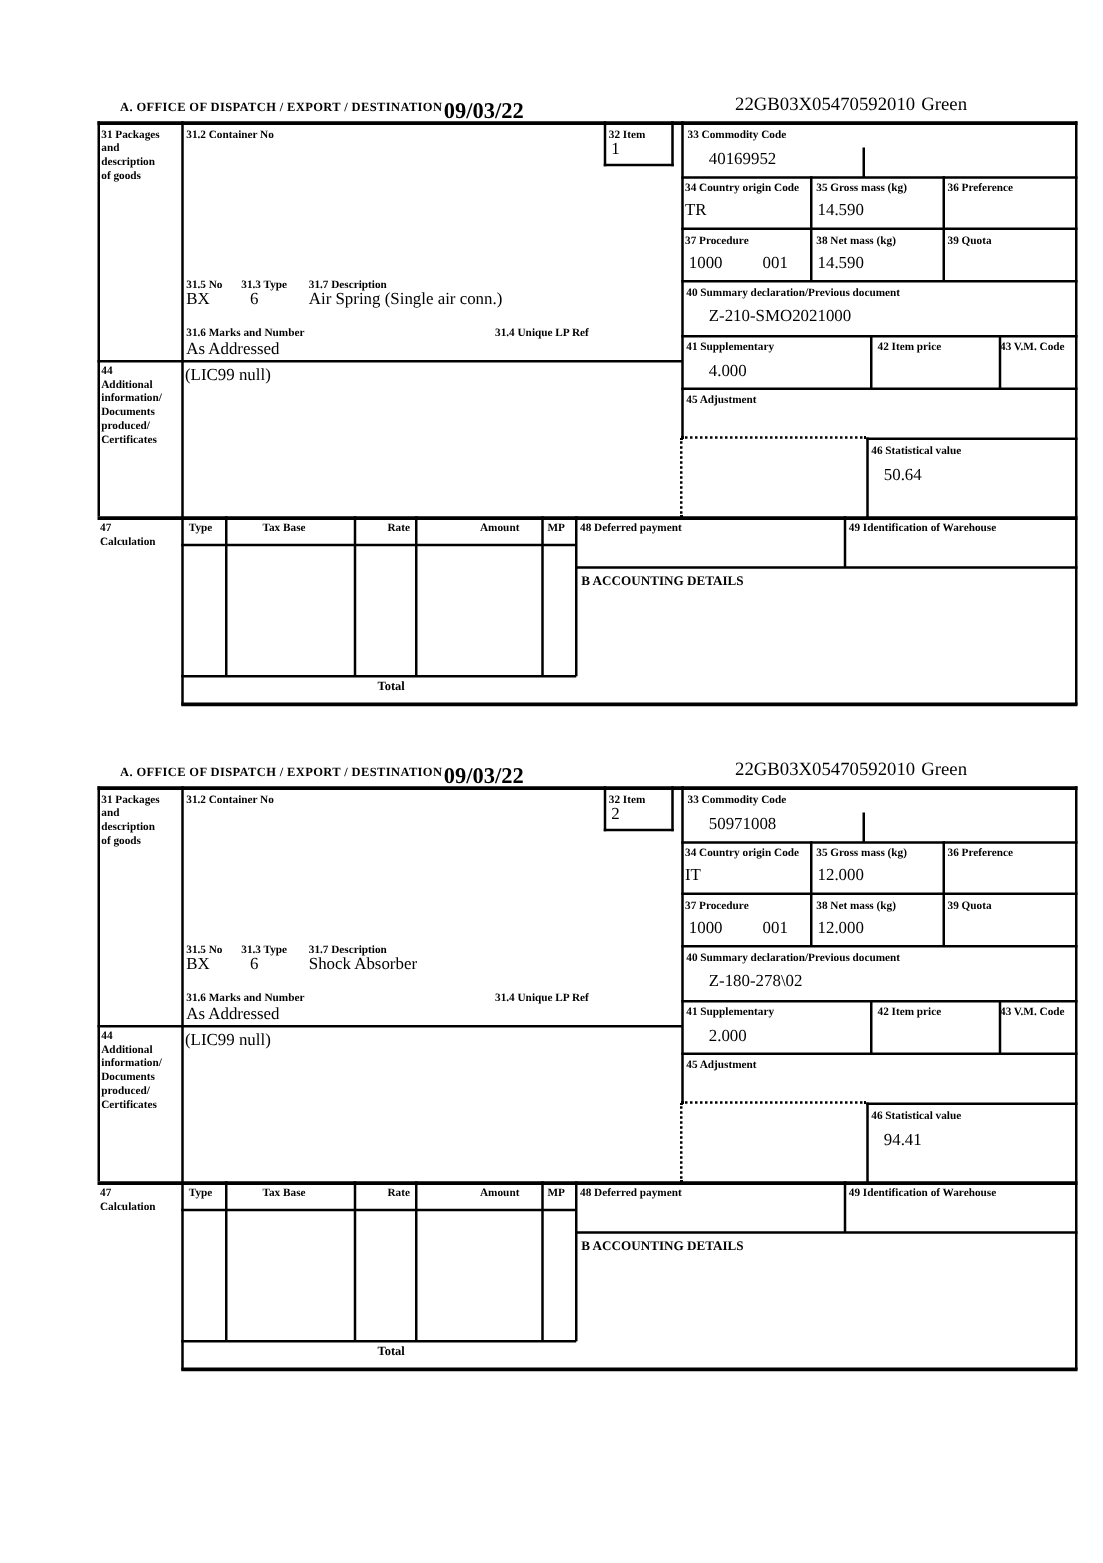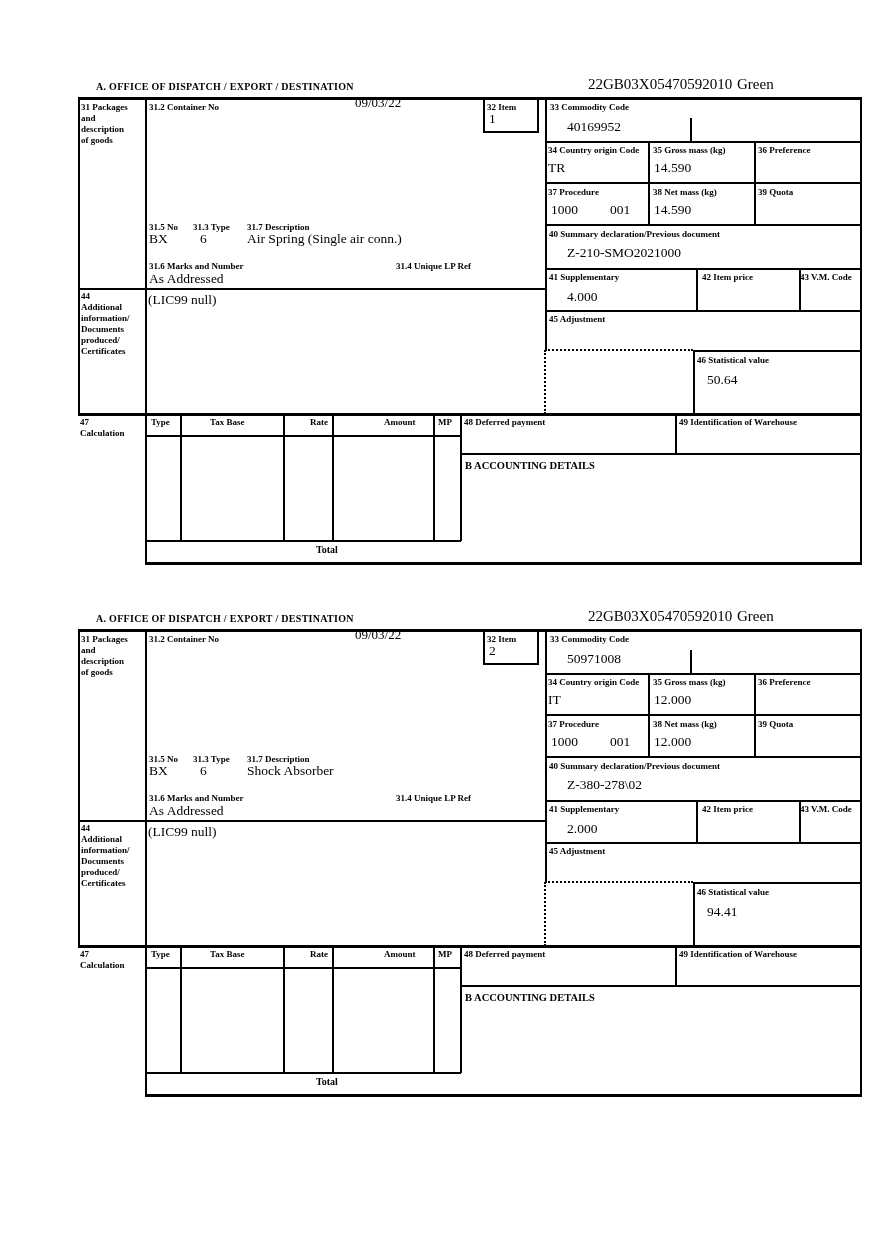--- a/index.html
+++ b/index.html
@@ -6,21 +6,21 @@
   .page{position:relative;width:882px;height:1250px;background:#fff;overflow:hidden;
         font-family:"Liberation Serif",serif;color:#000;}
   .block{position:absolute;left:78px;width:786px;height:492px;}
   .b1{top:76px}
   .b2{top:608px}
   .ln{position:absolute;background:#000;}
   .lbl{position:absolute;font-size:9px;font-weight:bold;line-height:11px;white-space:pre-line;}
   .val{position:absolute;font-size:13.5px;line-height:15px;white-space:pre;}
   
   .hA{left:18px;top:5px;font-size:10px;letter-spacing:.3px}
-  .hD{left:277px;top:19px;font-size:13px;font-weight:normal}
+  .hD{left:277px;top:5px;font-size:18px;font-weight:bold}
   .hR{left:510px;top:1px;font-size:15px;font-weight:normal}
   .hG{left:659px;top:1px;font-size:15px;font-weight:normal}
   
   .ln1{left:0;top:21px;width:784px;height:2.5px}
   .ln2{left:0;top:21px;width:1.5px;height:316px}
   .ln3{left:782px;top:21px;width:2px;height:467px}
   .ln4{left:67px;top:21px;width:1.5px;height:467px}
   .ln5{left:405px;top:21px;width:1.5px;height:36px}
   .ln6{left:459px;top:21px;width:2px;height:36px}
   .ln7{left:405px;top:55px;width:56px;height:1.5px}
@@ -73,21 +73,21 @@
   .p44{left:3px;top:215px;width:62px}
   .v44{left:70px;top:216px}
   .p45{left:471px;top:238px}
   .p46{left:619px;top:279px}  .v46{left:629px;top:296px}
   .p47{left:2px;top:341px}
   .pcT{left:73px;top:341px}   .pcB{left:132px;top:341px}  .pcR{left:232px;top:341px}
   .pcA{left:306px;top:341px}  .pcM{left:360px;top:341px}
   .p48{left:386px;top:341px}
   .p49{left:601px;top:341px}
   .pB{left:387px;top:384px;font-size:10.5px}
-  .pT{left:238px;top:468px;font-size:10px}
+  .pT{left:224px;top:468px;font-size:10px}
 </style>
 </head>
 <body>
 
 <div class="page">
 
   <div class="block b1">
     <div class="lbl hA">A.  OFFICE OF DISPATCH / EXPORT / DESTINATION</div>
     <div class="val hD">09/03/22</div>
     <div class="val hR">22GB03X05470592010</div>
@@ -247,21 +247,21 @@
     <div class="lbl p38">38 Net mass (kg)</div>
     <div class="val v38">12.000</div>
     <div class="lbl p39">39 Quota</div>
     <div class="lbl p315">31.5 No</div>
     <div class="lbl p313">31.3 Type</div>
     <div class="lbl p317">31.7 Description</div>
     <div class="val v315">BX</div>
     <div class="val v313">6</div>
     <div class="val v317">Shock Absorber</div>
     <div class="lbl p40">40 Summary declaration/Previous document</div>
-    <div class="val v40">Z-380-278\02</div>
+    <div class="val v40">Z-180-278\02</div>
     <div class="lbl p316">31.6 Marks and Number</div>
     <div class="lbl p314">31.4 Unique LP Ref</div>
     <div class="val v316">As Addressed</div>
     <div class="lbl p41">41 Supplementary</div>
     <div class="val v41">2.000</div>
     <div class="lbl p42">42 Item price</div>
     <div class="lbl p43">43 V.M. Code</div>
     <div class="lbl p44">44
 Additional
 information/

